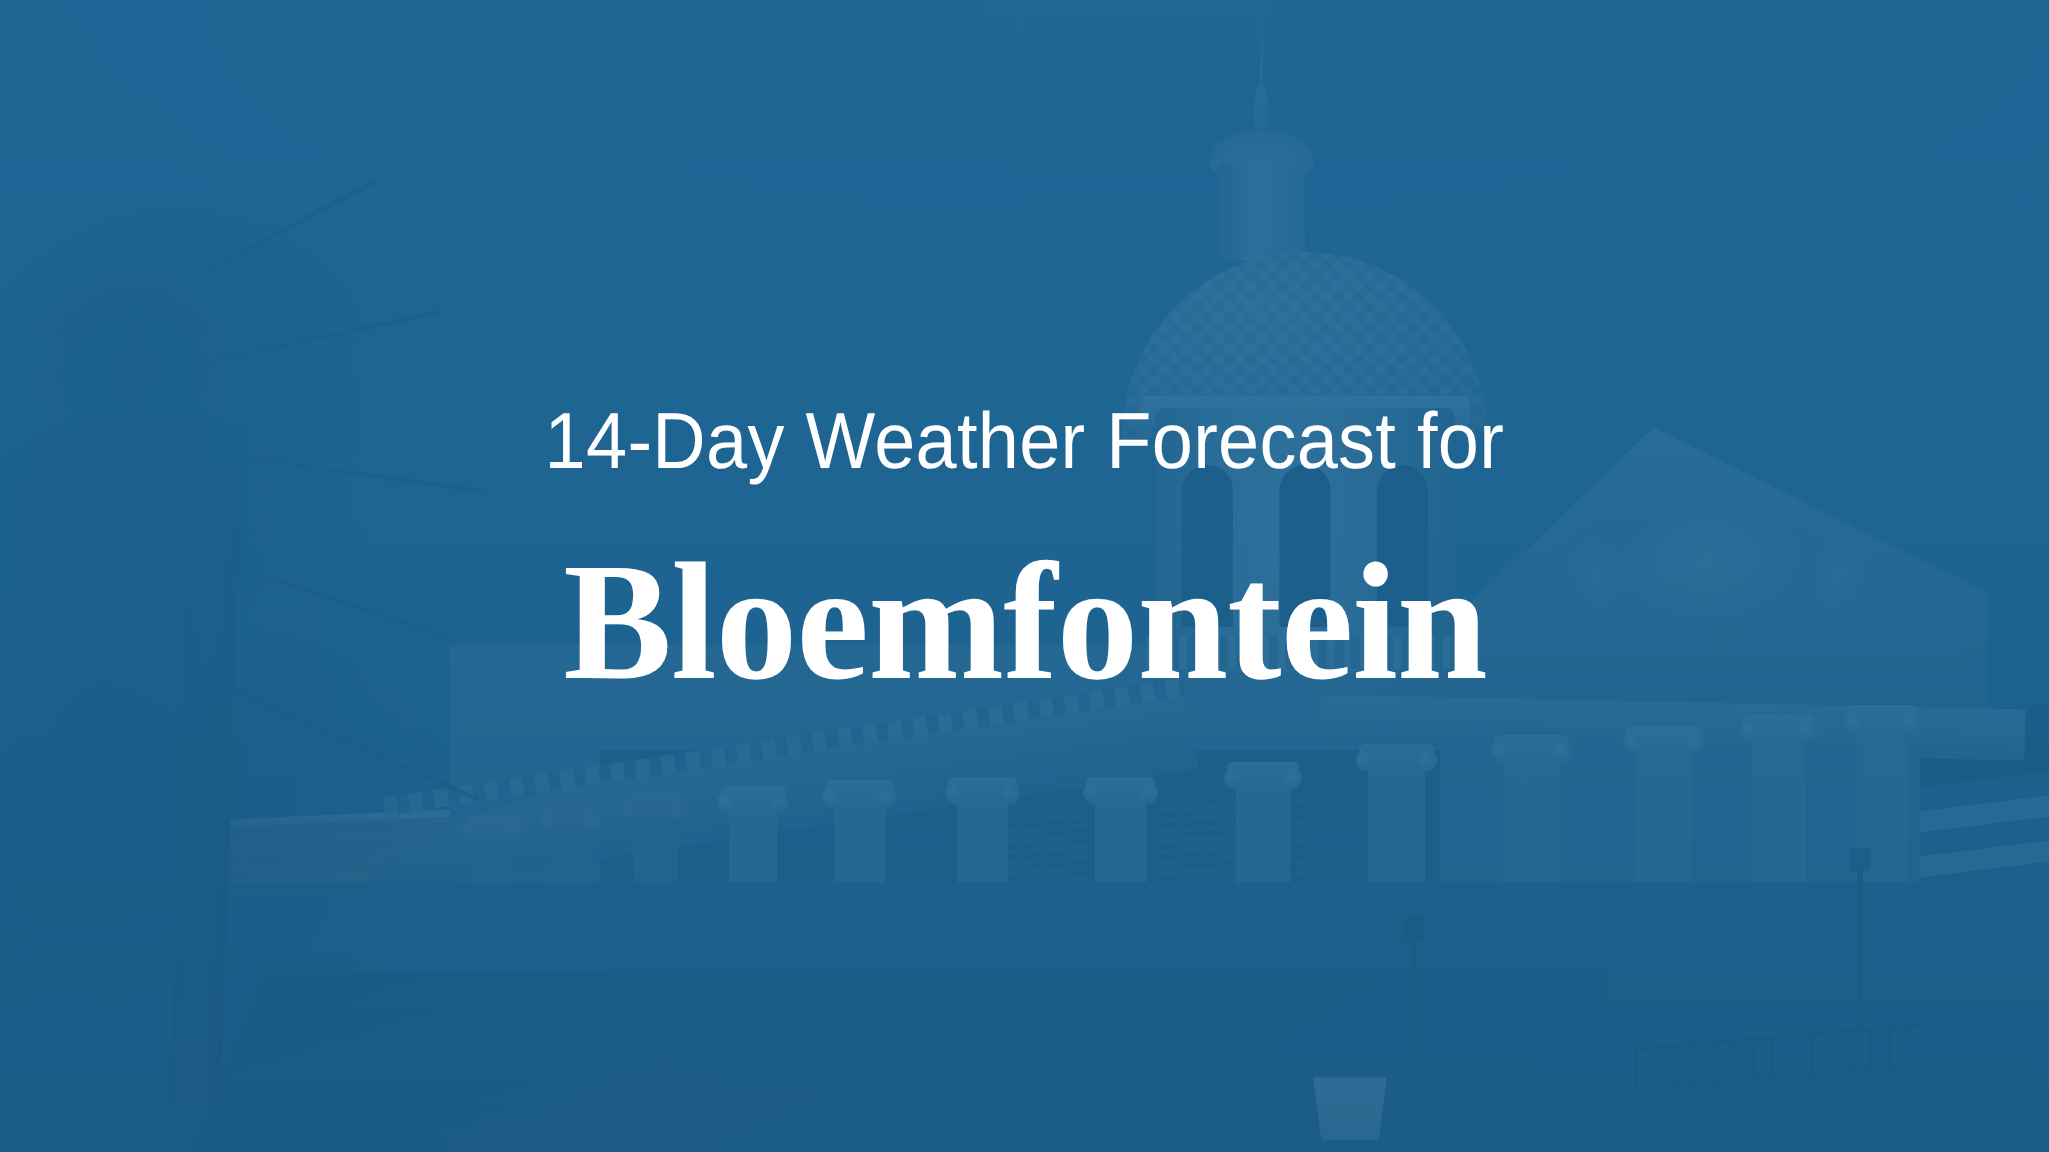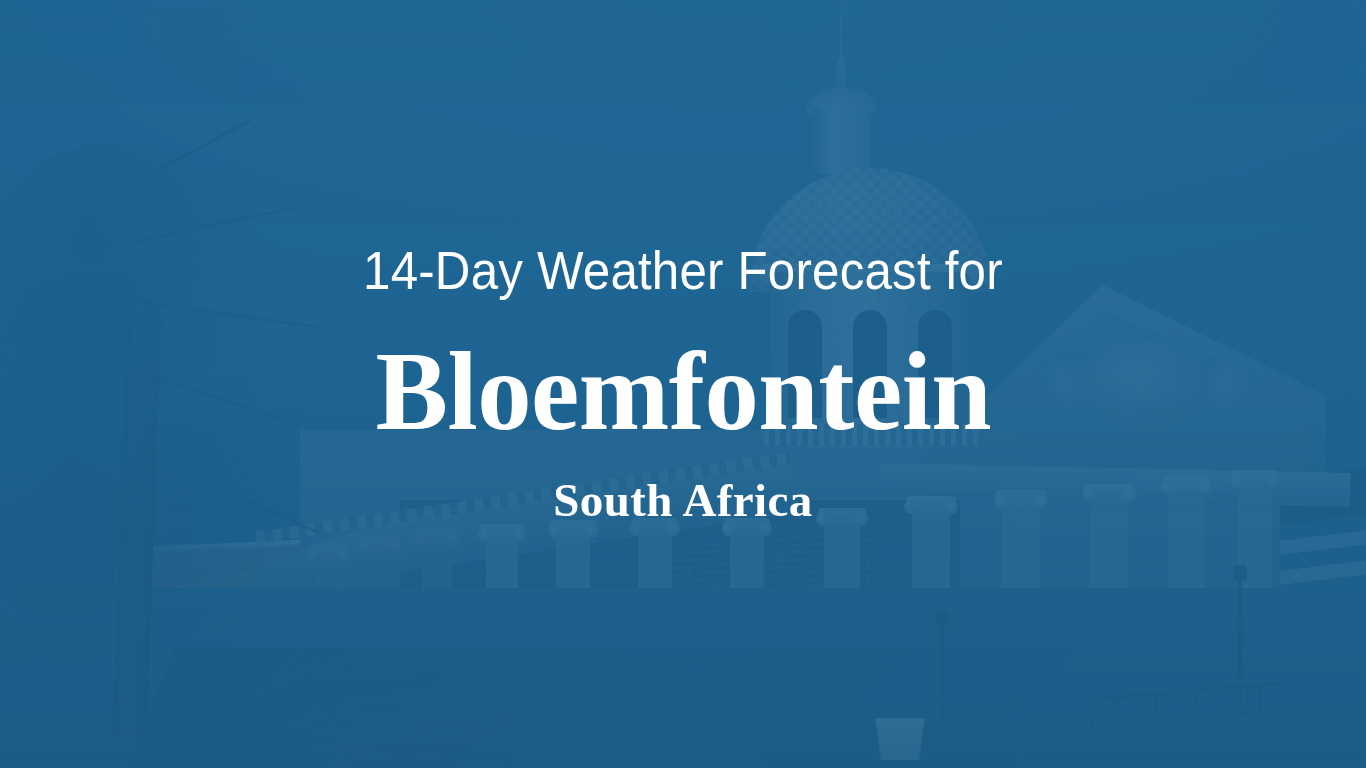--- a/index.html
+++ b/index.html
@@ -486,16 +486,15 @@
       <div class="branch" style="left:60px;top:380px;width:140px;height:3px;transform:rotate(192deg);"></div>
     </div>
   </div>
 
   <div id="overlay-tint"></div>
   <div id="overlay"></div>
 
   <div id="titles">
     <div class="line-sub">14-Day Weather Forecast for</div>
     <div class="line-city">Bloemfontein</div>
-    <div class="line-country">South Africa</div>
   </div>
 
 </div>
 
 </body></html>

